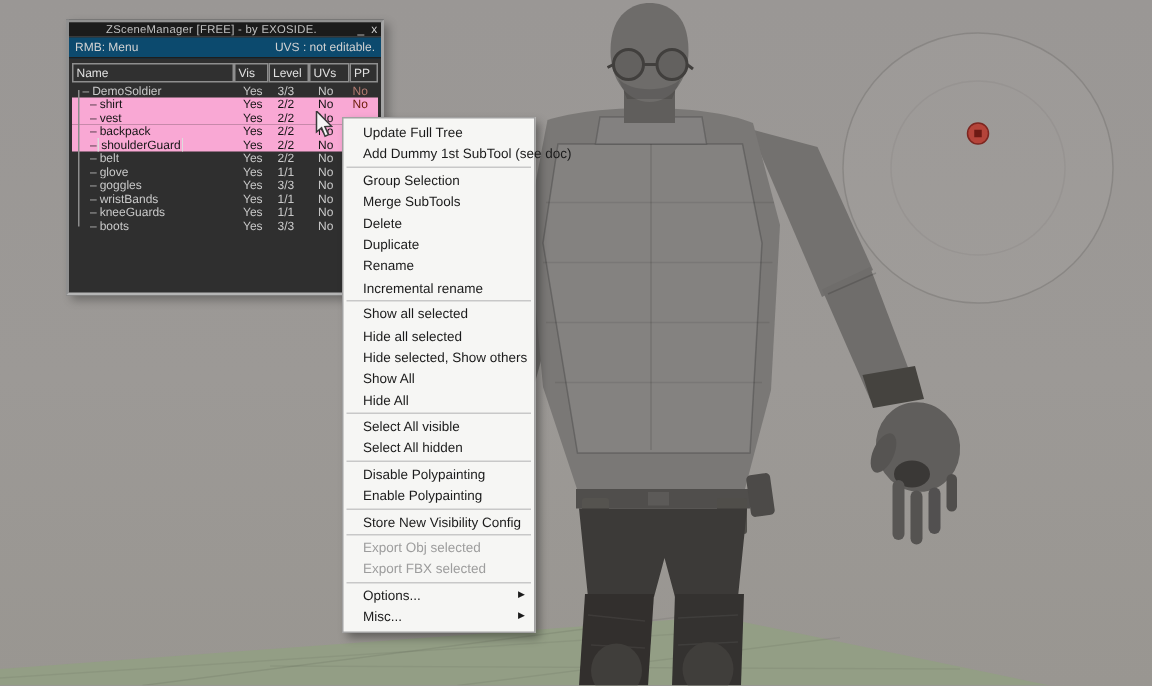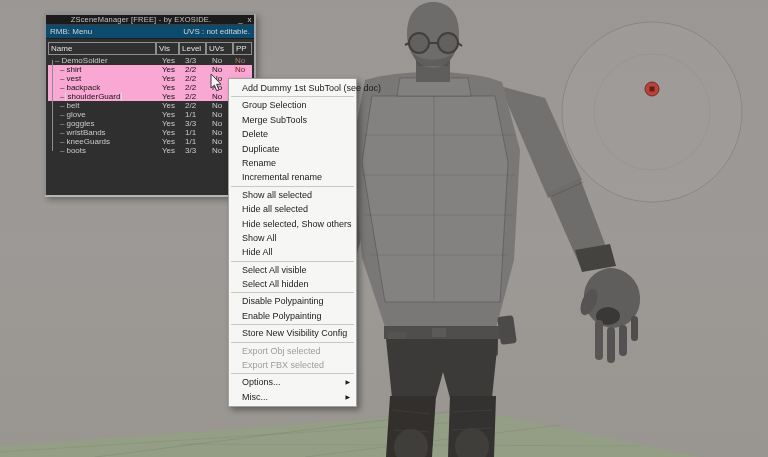--- a/index.html
+++ b/index.html
@@ -212,20 +212,21 @@
         <div class="c name"><span class="dash">–</span><span class="nm">boots</span></div>
         <div class="c vis">Yes</div>
         <div class="c lvl">3/3</div>
         <div class="c uvs">No</div>
         <div class="c pp"></div>
       </div>
     </div>
 </div>
 
 <div class="menu">
+    <div class="menu-item"><span>Update Full Tree</span></div>
     <div class="menu-item"><span>Add Dummy 1st SubTool (see doc)</span></div>
     <div class="menu-sep"></div>
     <div class="menu-item"><span>Group Selection</span></div>
     <div class="menu-item"><span>Merge SubTools</span></div>
     <div class="menu-item"><span>Delete</span></div>
     <div class="menu-item"><span>Duplicate</span></div>
     <div class="menu-item"><span>Rename</span></div>
     <div class="menu-item"><span>Incremental rename</span></div>
     <div class="menu-sep"></div>
     <div class="menu-item"><span>Show all selected</span></div>

